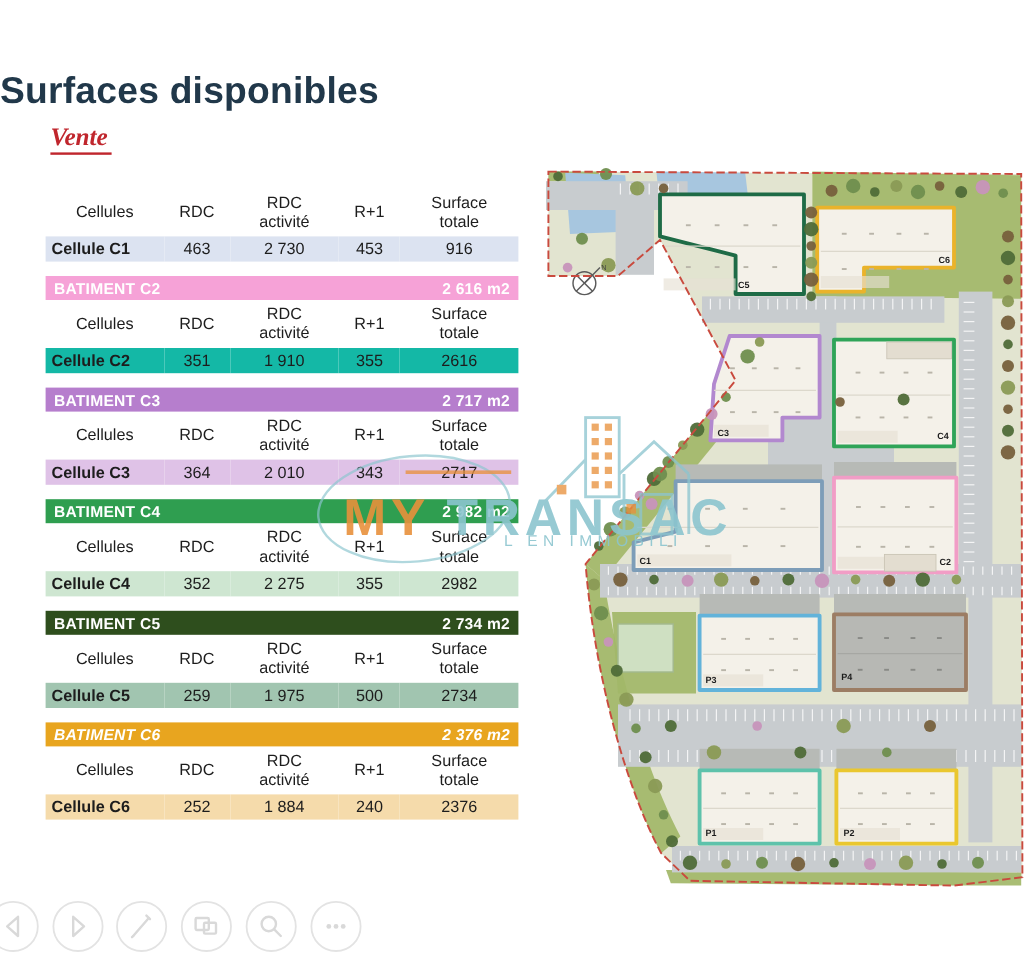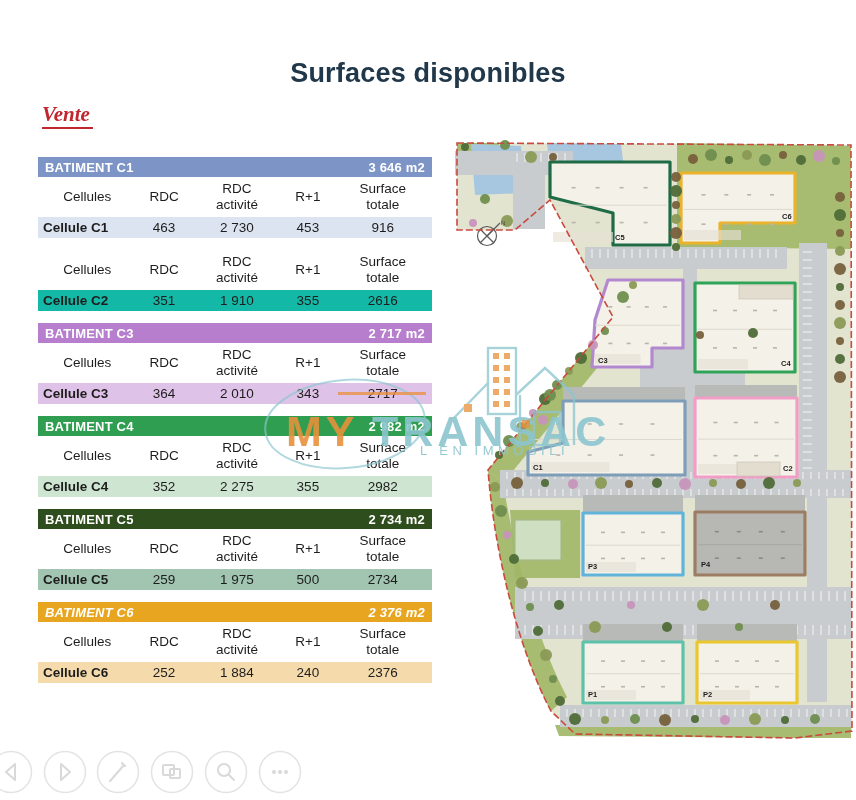--- a/index.html
+++ b/index.html
@@ -1,19 +1,19 @@
 <!DOCTYPE html>
 <html><head>
 <meta charset="utf-8">
 <style>
   html,body{margin:0;padding:0;}
   body{width:856px;height:800px;background:#ffffff;overflow:hidden;position:relative;
        font-family:"Liberation Sans",sans-serif;}
-  #page-title{position:absolute;top:58px;left:0;right:0;margin:0;text-align:center;
-       font-size:27px;font-weight:600;color:#21384a;letter-spacing:.2px;z-index:2;}
+  #page-title{position:absolute;top:58px;left:0;right:0;margin:0;text-align:left;
+       font-size:31px;font-weight:600;color:#21384a;letter-spacing:.2px;z-index:2;}
   #vente{position:absolute;top:102px;left:42px;font-family:"Liberation Serif",serif;
        font-style:italic;font-weight:bold;font-size:21px;color:#c0262d;
        border-bottom:2px solid #c0262d;padding-right:3px;z-index:2;}
   #tables{position:absolute;left:38px;top:157px;width:394px;z-index:2;}
   .btable{margin-bottom:12px;}
   .bar{height:20px;display:flex;justify-content:space-between;align-items:center;
        padding:0 7px;color:#fff;font-weight:bold;font-size:13px;letter-spacing:.2px;}
   .btable table{width:100%;border-collapse:collapse;table-layout:fixed;}
   .btable th{font-weight:normal;font-size:13.5px;color:#1d1d1d;text-align:center;
        white-space:pre-line;line-height:1.18;height:38px;vertical-align:middle;padding:1px 0;}
@@ -24,24 +24,20 @@
        pointer-events:none;opacity:.9;border-radius:30px;}
   #toolbar{position:absolute;left:0;top:745px;width:330px;height:56px;z-index:4;}
 </style>
 </head>
 <body>
 
 <h1 id="page-title">Surfaces disponibles</h1>
 <div id="vente">Vente</div>
 <div id="tables">
     <div class="btable">
-      <div class="bar" style="background: rgb(125, 149, 198);">
-        <span>BATIMENT C1</span>
-        <span>3 646 m2</span>
-      </div>
       <table>
         <colgroup>
           <col style="width:25%">
           <col style="width:14%">
           <col style="width:23%">
           <col style="width:13%">
           <col style="width:25%">
         </colgroup>
         <thead>
           <tr>
@@ -59,20 +55,24 @@
             <td>Cellule C1</td>
             <td>463</td>
             <td>2 730</td>
             <td>453</td>
             <td>916</td>
           </tr>
         </tbody>
       </table>
     </div>
     <div class="btable">
+      <div class="bar" style="background: rgb(246, 162, 215);">
+        <span>BATIMENT C2</span>
+        <span>2 616 m2</span>
+      </div>
       <table>
         <colgroup>
           <col style="width:25%">
           <col style="width:14%">
           <col style="width:23%">
           <col style="width:13%">
           <col style="width:25%">
         </colgroup>
         <thead>
           <tr>

